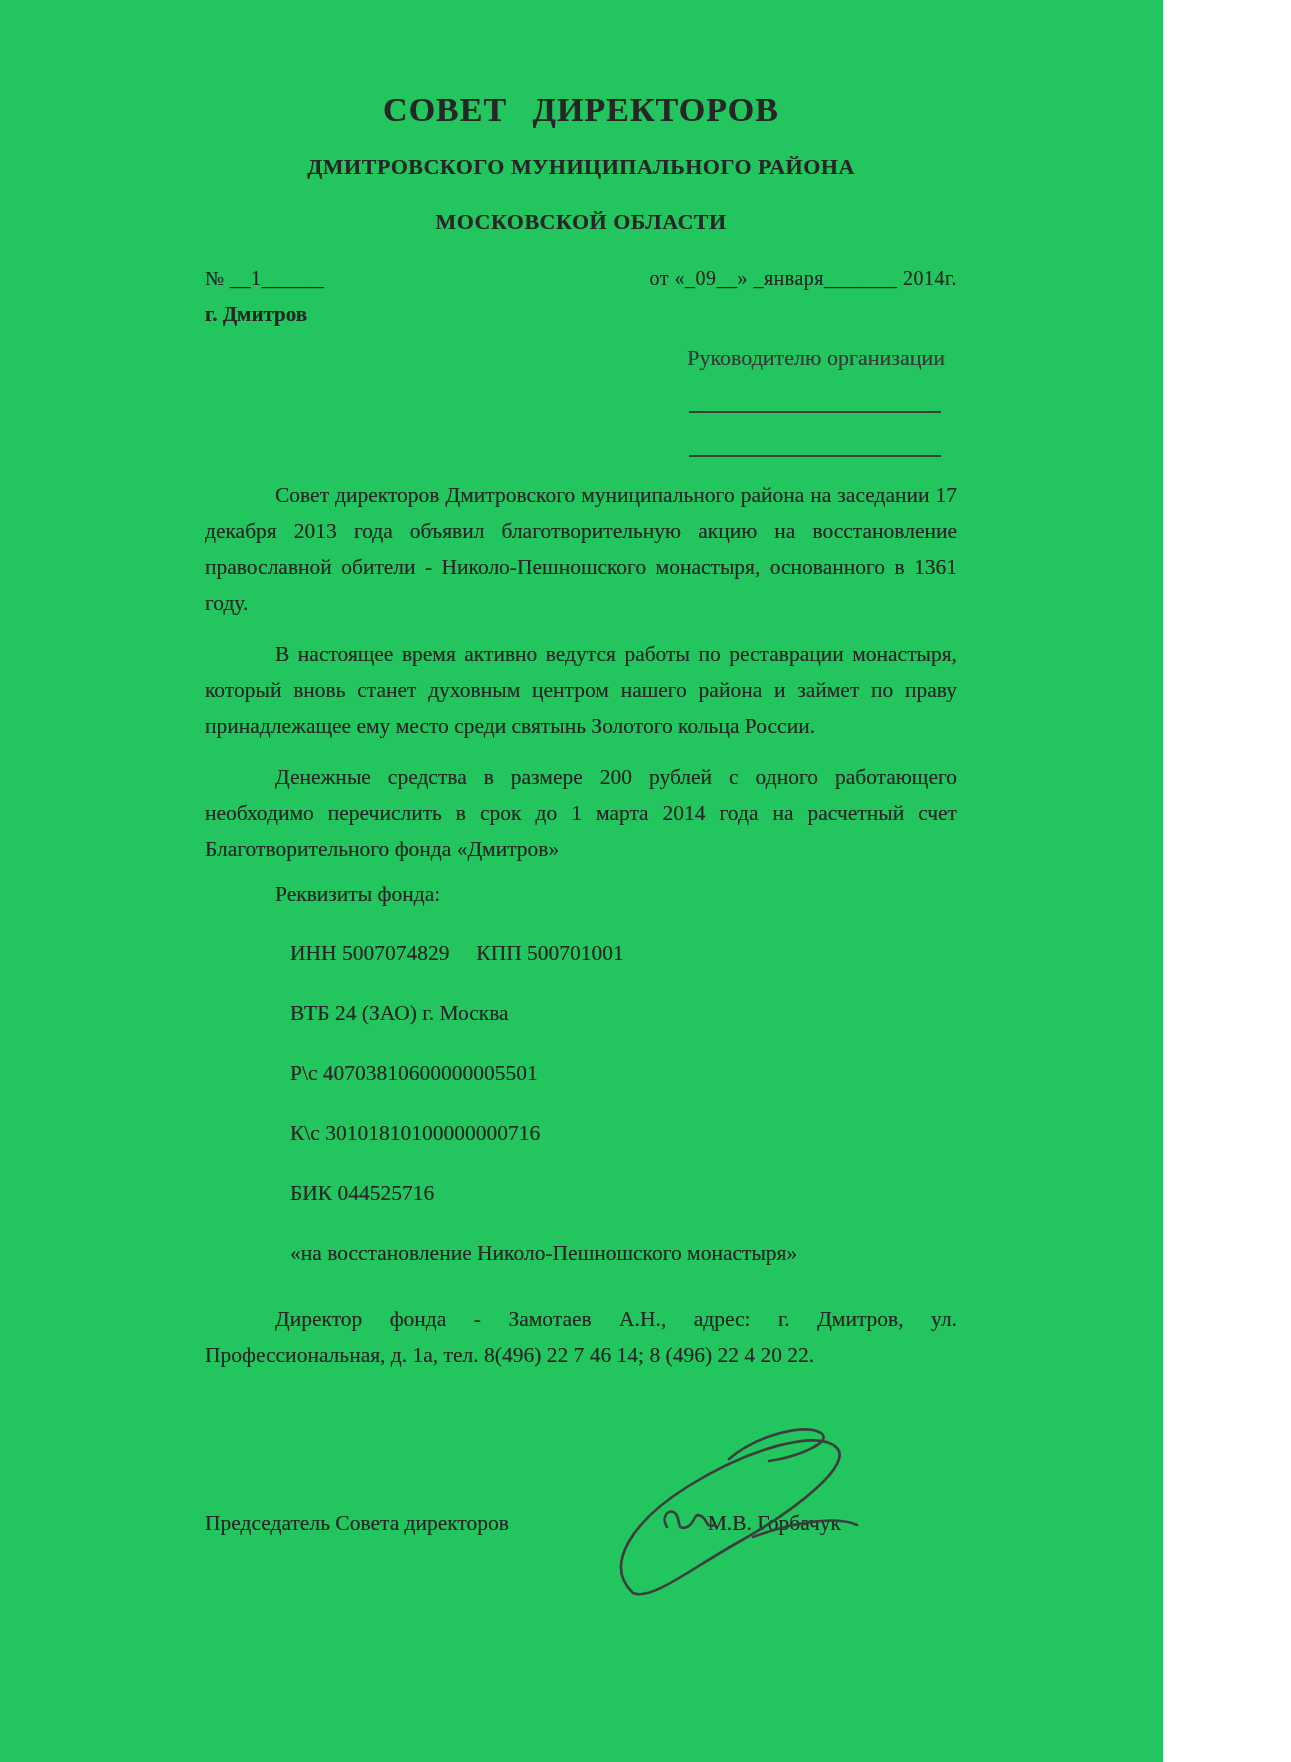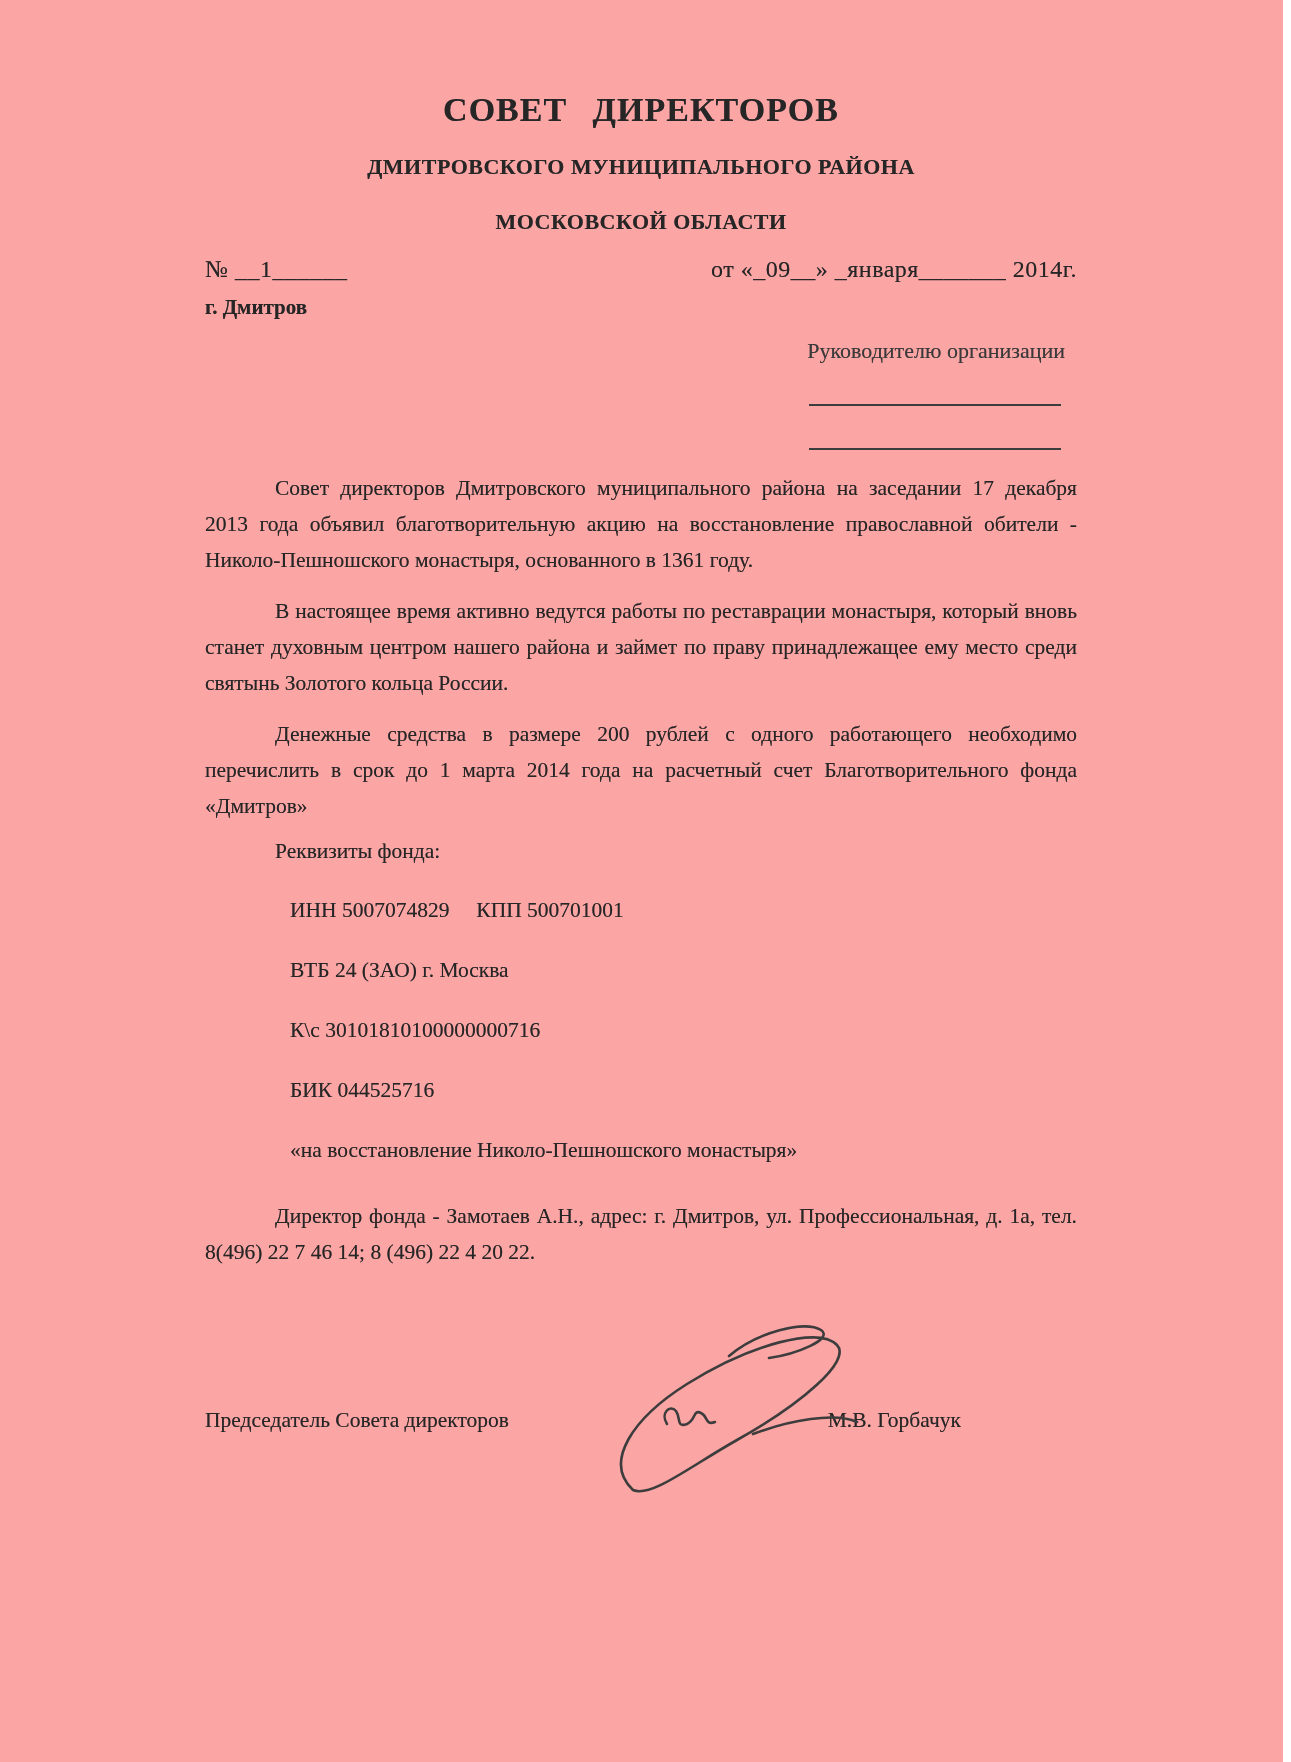--- a/index.html
+++ b/index.html
@@ -2,23 +2,23 @@
 <html><head>
 <meta charset="utf-8">
 <style>
   html, body {
     margin: 0;
     padding: 0;
     background: #ffffff;
   }
   .page {
     position: relative;
-    width: 1283px;
+    width: 1163px;
     height: 1762px;
-    background: #fca5a5;
+    background: #22c55e;
     font-family: "Liberation Serif", "DejaVu Serif", serif;
     color: #262626;
     overflow: hidden;
     text-shadow: 0 0 0.5px rgba(20,20,20,0.45);
   }
   .content {
     padding: 0 206px 0 205px; 
   }
   .doc-header { padding-top: 90px; text-align: center; }
   .doc-title {
@@ -31,25 +31,25 @@
   .doc-subtitle {
     font-size: 22px;
     font-weight: bold;
     letter-spacing: 0.5px;
     line-height: 1.25;
   }
   .doc-subtitle.first { margin-top: 22px; }
   .doc-subtitle.second { margin-top: 28px; }
 
   .meta-row {
-    margin-top: 20px;
+    margin-top: 31px;
     display: flex;
     justify-content: space-between;
     align-items: baseline;
-    font-size: 24px;
+    font-size: 20px;
   }
   .doc-number { letter-spacing: 0.5px; }
   .doc-date { letter-spacing: 0.5px; }
 
   .doc-city {
     margin-top: 12px;
     font-size: 21px;
     font-weight: bold;
   }
 
@@ -144,20 +144,21 @@
     <div class="body-text">
       <p class="para">Совет директоров Дмитровского муниципального района на заседании 17 декабря 2013 года объявил благотворительную акцию на восстановление православной обители - Николо-Пешношского монастыря, основанного в 1361 году.</p>
       <p class="para">В настоящее время активно ведутся работы по реставрации монастыря, который вновь станет духовным центром нашего района и займет по праву принадлежащее ему место среди святынь Золотого кольца России.</p>
       <p class="para">Денежные средства в размере 200 рублей с одного работающего необходимо перечислить в срок до 1 марта 2014 года на расчетный счет Благотворительного фонда «Дмитров»</p>
     </div>
 
     <div class="requisites">
       <div class="req-heading">Реквизиты фонда:</div>
       <div class="req-line">ИНН 5007074829     КПП 500701001</div>
       <div class="req-line">ВТБ 24 (ЗАО) г. Москва</div>
+      <div class="req-line">Р\с 40703810600000005501</div>
       <div class="req-line">К\с 30101810100000000716</div>
       <div class="req-line">БИК 044525716</div>
       <div class="req-line">«на восстановление Николо-Пешношского монастыря»</div>
     </div>
 
     <div class="contacts">
       <p class="para">Директор  фонда - Замотаев А.Н., адрес: г. Дмитров, ул. Профессиональная, д. 1а, тел. 8(496) 22 7 46 14; 8 (496) 22 4 20 22.</p>
     </div>
 
     <div class="sig-row">

